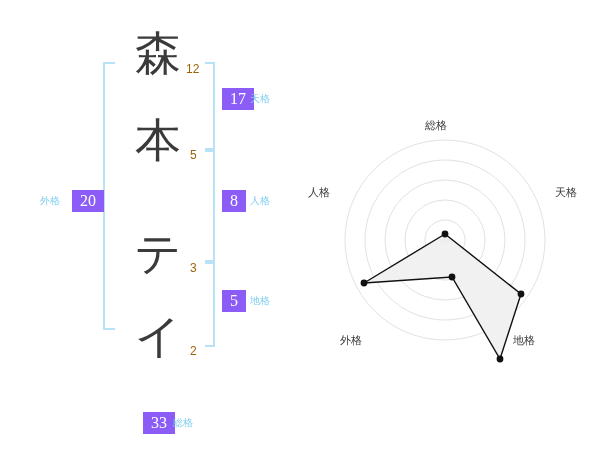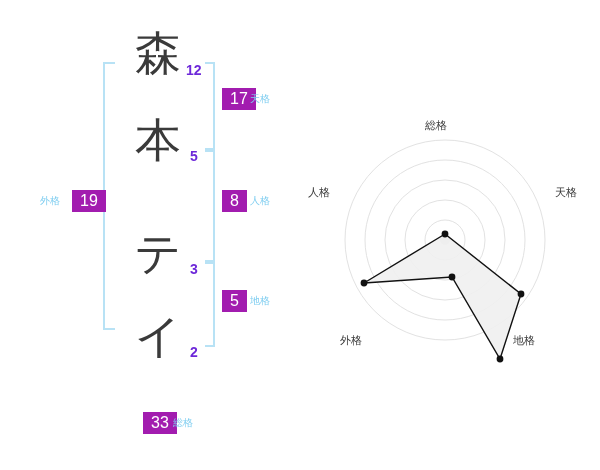--- a/index.html
+++ b/index.html
@@ -24,35 +24,35 @@
     position: absolute;
     font-family: "DejaVu Serif", serif;
     font-size: 46px;
     line-height: 1;
     color: #3a3a3a;
     text-align: center;
     width: 60px;
   }
   .stroke-num {
     position: absolute;
-    font-size: 14px;
-    color: #6d28d9;
-    font-weight: bold;
+    font-size: 12px;
+    color: #a16207;
   }
   .badge {
     position: absolute;
-    background: #a21caf;
+    background: #8b5cf6;
     color: #ffffff;
     font-size: 16px;
     line-height: 22px;
     height: 22px;
     min-width: 22px;
     padding: 0 8px;
     text-align: center;
     box-sizing: border-box;
+    font-family: Liberation Serif, serif;
   }
   .badge-label {
     position: absolute;
     font-size: 10px;
     color: #7ecdf0;
     line-height: 22px;
   }
   
   .bracket {
     position: absolute;
@@ -109,21 +109,21 @@
     <div class="badge" style="left:222px; top:88px;">17</div>
     <div class="badge-label" style="left:250px; top:88px;">天格</div>
 
     <div class="badge" style="left:222px; top:190px;">8</div>
     <div class="badge-label" style="left:250px; top:190px;">人格</div>
 
     <div class="badge" style="left:222px; top:290px;">5</div>
     <div class="badge-label" style="left:250px; top:290px;">地格</div>
 
     <div class="badge-label" style="left:40px; top:190px;">外格</div>
-    <div class="badge" style="left:72px; top:190px;">19</div>
+    <div class="badge" style="left:72px; top:190px;">20</div>
 
     <div class="badge" style="left:143px; top:412px;">33</div>
     <div class="badge-label" style="left:173px; top:412px;">総格</div>
   </div>
 
   <div class="radar-wrap">
     <svg width="290" height="280" viewBox="0 0 290 280">
 
       <g fill="none" stroke="#e2e2e2" stroke-width="1">
         <circle cx="145" cy="135" r="100"></circle>

